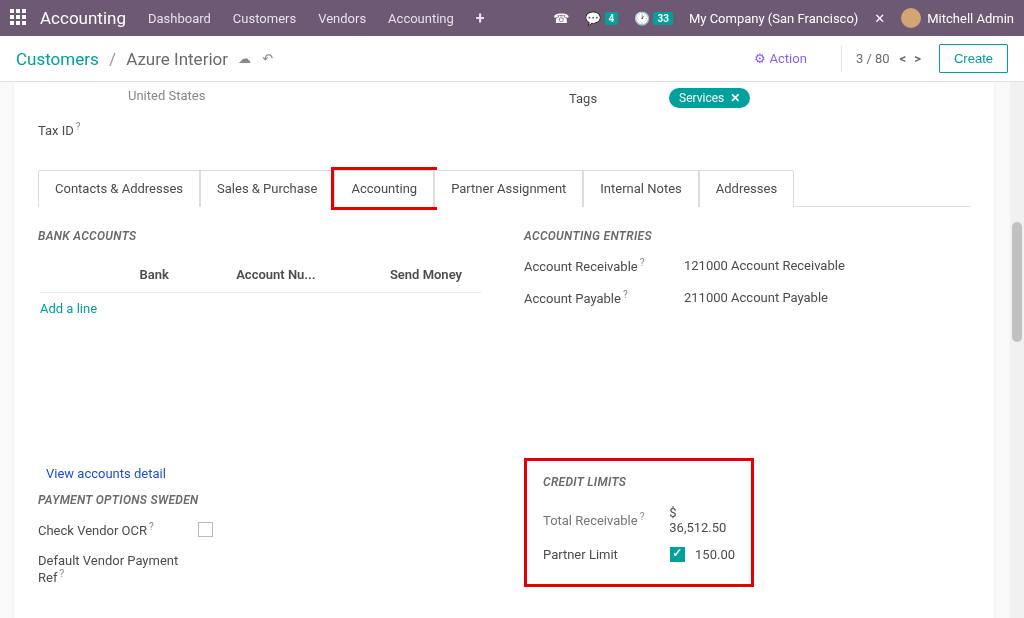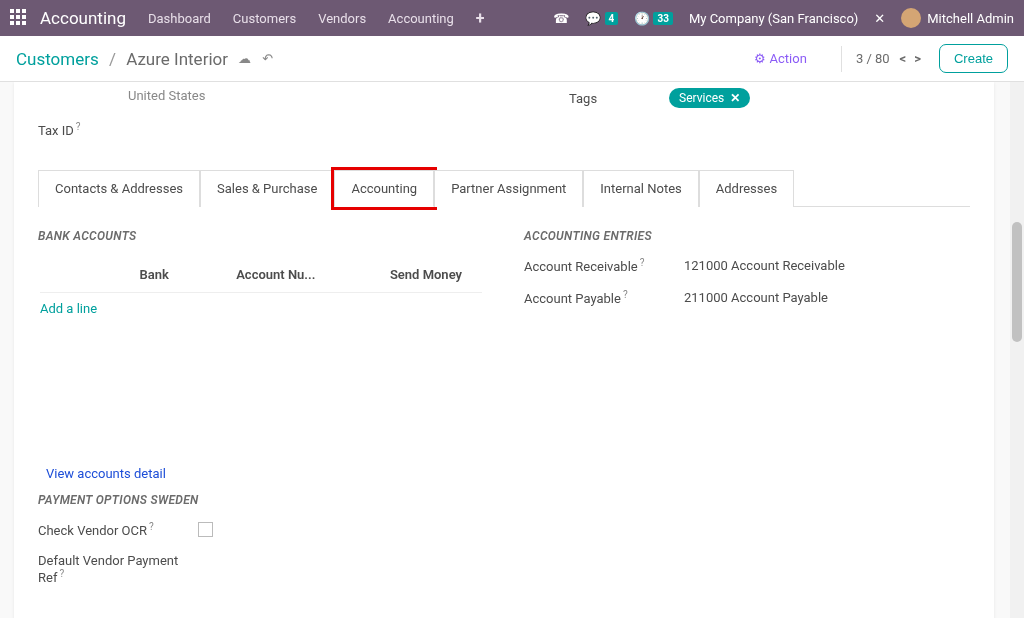--- a/index.html
+++ b/index.html
@@ -24,21 +24,21 @@
 .breadcrumb .sep { margin: 0 6px; color: #999; }
 .breadcrumb .current { color: #6b6b6b; }
 .subbar .dirty-icons { margin-left: 10px; color: #888; font-size: 13px; }
 .subbar .dirty-icons span { margin-right: 8px; cursor: pointer; }
 .subbar .spacer { flex: 1; }
 .subbar .action { color: #8b5cf6; cursor: pointer; margin-right: 20px; }
 .subbar .gear { margin-right: 4px; }
 .subbar .divider { width: 1px; height: 26px; background: #e0e0e0; margin: 0 14px; }
 .subbar .pager { color: #6b6b6b; margin-right: 6px; }
 .subbar .pager-arrow { font-weight: bold; color: #6b6b6b; padding: 0 4px; cursor: pointer; }
-.subbar .create-btn { border: 1px solid #00a09d; color: #00a09d; background: #fff; padding: 6px 14px; border-radius: 7px; font-size: 13px; cursor: pointer; margin-left: 14px; }
+.subbar .create-btn { border: 1px solid #00a09d; color: #00a09d; background: #fff; padding: 6px 14px; border-radius: 1px; font-size: 13px; cursor: pointer; margin-left: 14px; }
 
 
 .content-wrapper { position: relative; height: calc(618px - 82px); overflow: hidden; }
 .scroll-dummy { position: absolute; right: 0; top: 0; width: 14px; height: 100%; background: #f1f1f1; }
 .scroll-thumb { position: absolute; right: 2px; top: 140px; width: 10px; height: 120px; background: #c1c1c1; border-radius: 5px; }
 .form-sheet { background: #fff; width: 980px; margin: 0 14px; padding: 0 24px 24px 24px; min-height: 700px; box-shadow: 0 1px 3px rgba(0,0,0,0.08); }
 
 .two-col { display: flex; gap: 40px; }
 .col { flex: 1; }
 
@@ -202,19 +202,31 @@
             <span class="field-label2"><span>Account Receivable</span><span class="help">?</span></span>
             <span class="field-value2">121000 Account Receivable</span>
           </div>
           <div class="field-row2">
             <span class="field-label2"><span>Account Payable</span><span class="help">?</span></span>
             <span class="field-value2">211000 Account Payable</span>
           </div>
 
           <div style="height:146px;"></div>
 
+          <div class="highlight-box">
+            <div class="section-title">CREDIT LIMITS</div>
+            <div class="field-row2" style="margin-bottom:12px;">
+              <span style="width:130px;color:#777;"><span>Total Receivable</span><span class="help">?</span></span>
+              <span class="field-value2">$ 36,512.50</span>
+            </div>
+            <div class="field-row2">
+              <span style="width:130px;">Partner Limit</span>
+              <span class="checkbox-styled checked"></span>
+              <span class="field-value2">150.00</span>
+            </div>
+          </div>
         </div>
       </div>
     </div>
   </div>
   <div class="scroll-dummy"></div>
   <div class="scroll-thumb"></div>
 </div>
 
 </body></html>

